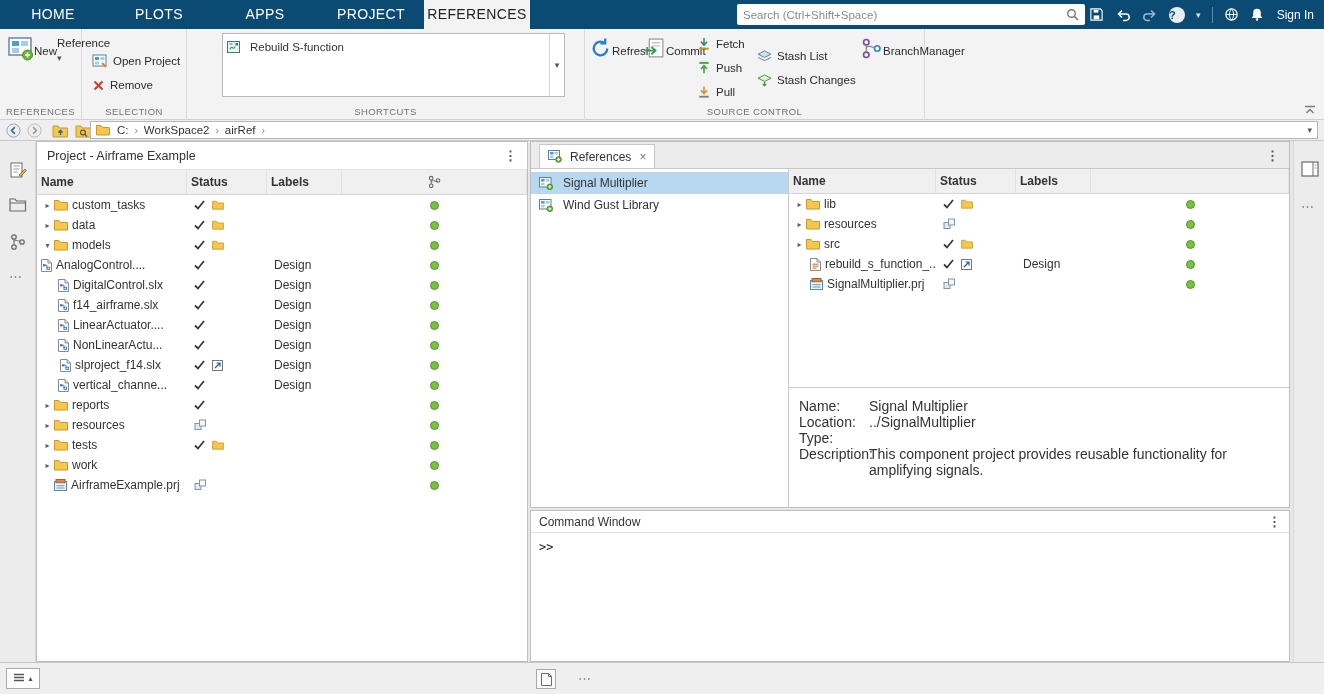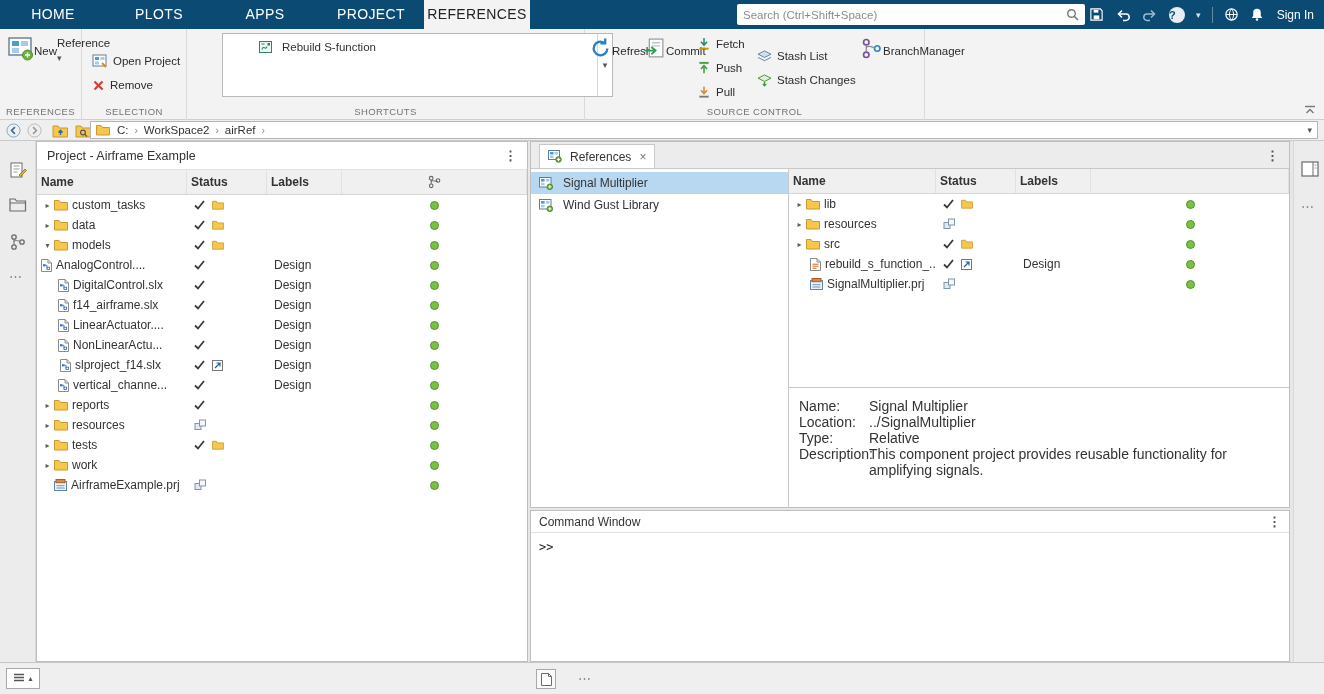--- a/index.html
+++ b/index.html
@@ -23,21 +23,21 @@
   .signin{color:#fff;font-size:12px;padding-left:2px;}
   .helpdisc{width:16px;height:16px;border-radius:50%;background:rgba(255,255,255,.9);color:#0b4a72;font-weight:bold;font-size:11px;text-align:center;line-height:16px;}
 
   
   .ribbon{position:absolute;top:29px;left:0;width:1324px;height:91px;background:#f3f3f3;border-bottom:1px solid #cfcfcf;}
   .rsec{position:absolute;top:0;height:91px;border-right:1px solid #dadada;}
   .rsec-label{position:absolute;bottom:3px;left:0;right:0;text-align:center;font-size:9.5px;color:#737373;letter-spacing:.4px;}
   .bigbtn{position:absolute;display:flex;flex-direction:row;align-items:center;font-size:11.5px;color:#2b2b2b;line-height:14px;}
   .bigbtn .bicon{margin-bottom:4px;}
   .smallbtn{position:absolute;display:flex;align-items:center;gap:5px;height:20px;font-size:11.5px;color:#2b2b2b;}
-  .gallery{position:absolute;left:35px;top:4px;width:391px;height:64px;background:#fff;border:1px solid #b9b9b9;display:flex;padding-left:32px;}
+  .gallery{position:absolute;left:35px;top:4px;width:343px;height:64px;background:#fff;border:1px solid #b9b9b9;display:flex;}
   .gallery-items{flex:1;padding:3px 4px;}
   .gallery-item{display:flex;align-items:center;gap:6px;height:19px;font-size:11.5px;}
   .gallery-arrow{width:15px;border-left:1px solid #d5d5d5;display:flex;align-items:center;justify-content:center;color:#555;font-size:9px;}
   .collapse-ribbon{position:absolute;right:8px;bottom:4px;color:#777;}
 
   
   .addrbar{position:absolute;top:120px;left:0;width:1324px;height:21px;background:#efefef;border-bottom:1px solid #c9c9c9;}
   .navicons{position:absolute;left:6px;top:2px;display:flex;gap:6px;align-items:center;height:17px;}
   .crumbbox{position:absolute;left:90px;top:1px;width:1228px;height:18px;background:#fff;border:1px solid #b5b5b5;display:flex;align-items:center;font-size:11.5px;padding-left:5px;}
   .crumb{padding:0 2px;color:#333;}
@@ -962,21 +962,20 @@
     <div class="drow">
       <span class="dlabel">Name:</span>
       <span class="dvalue">Signal Multiplier</span>
     </div>
     <div class="drow">
       <span class="dlabel">Location:</span>
       <span class="dvalue">../SignalMultiplier</span>
     </div>
     <div class="drow">
       <span class="dlabel">Type:</span>
-      <span class="dvalue">Relative</span>
     </div>
     <div class="drow">
       <span class="dlabel">Description:</span>
       <span class="dvalue">This component project provides reusable functionality for amplifying signals.</span>
     </div>
   </div>
 </div>
 
 <div class="panel" style="left:530px;top:510px;width:760px;height:152px;">
   <div class="cmd-head">

